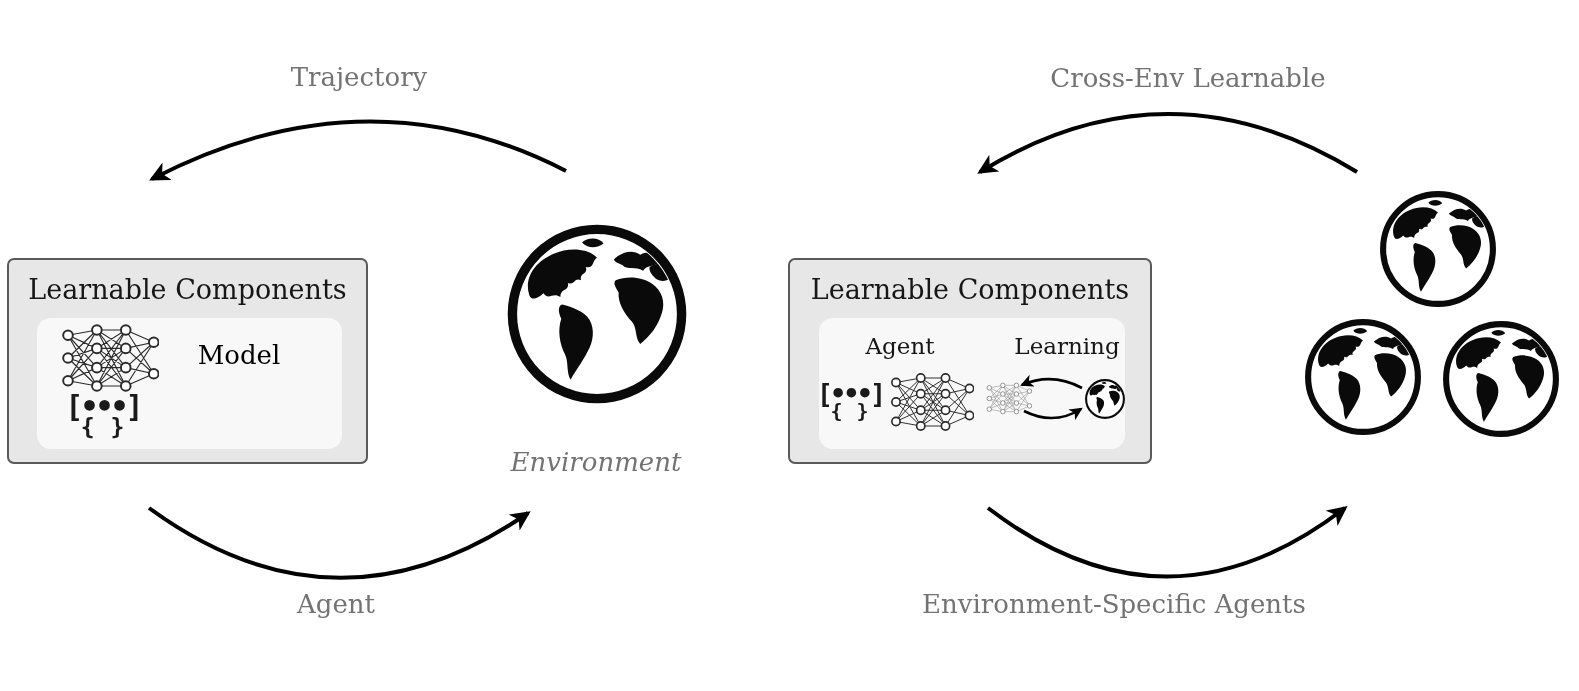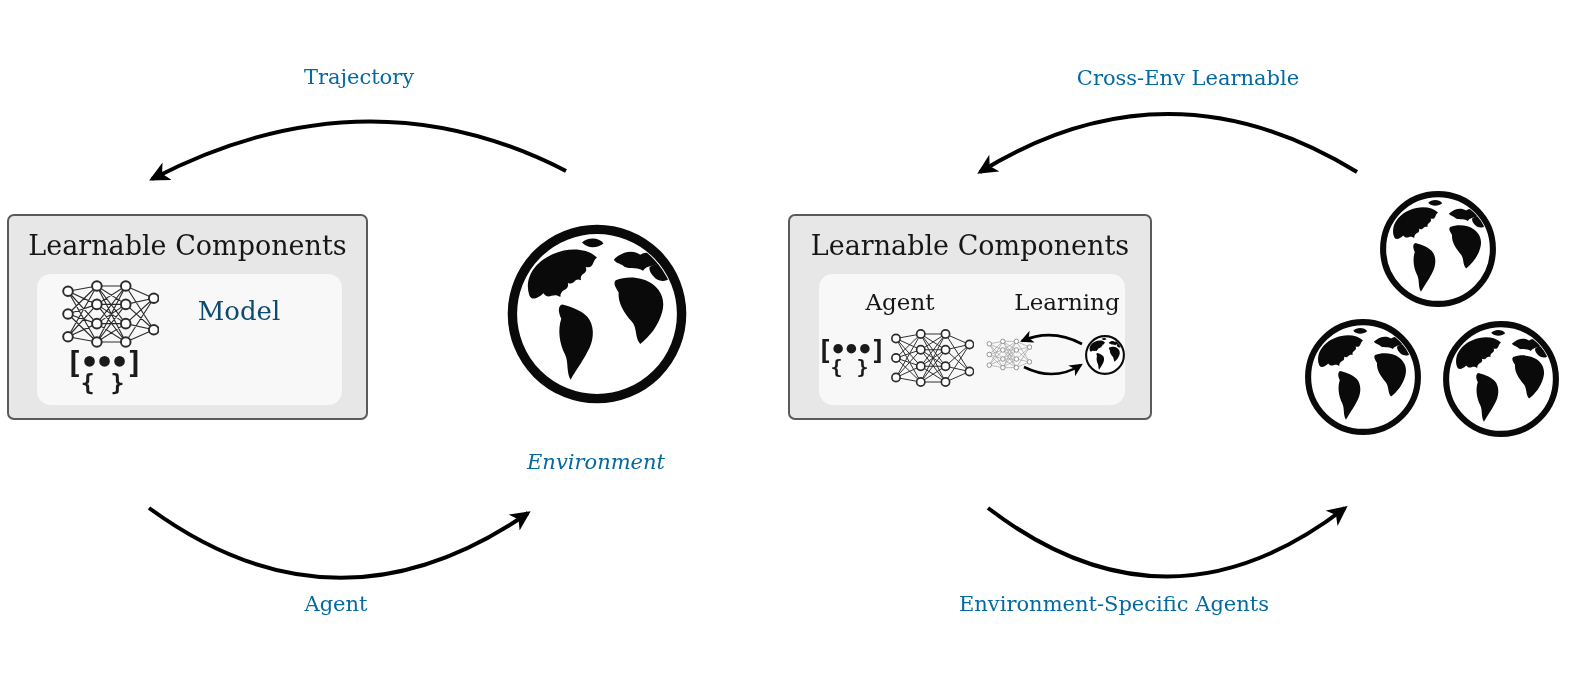--- a/index.html
+++ b/index.html
@@ -2,38 +2,38 @@
 <html><head>
 <meta charset="utf-8">
 <style>
   html,body { margin:0; padding:0; background:#ffffff; }
   #canvas {
     position:relative; width:1579px; height:691px; background:#ffffff;
     overflow:hidden; font-family:"DejaVu Serif", serif; color:#111111;
   }
   .lbl {
     position:absolute; transform:translate(-50%,-50%);
-    font-size:21px; color:#0369a1; white-space:nowrap; text-align:center;
+    font-size:26px; color:#737373; white-space:nowrap; text-align:center;
   }
   .overlay { position:absolute; left:0; top:0; pointer-events:none; }
   .box {
     position:absolute; box-sizing:border-box;
-    background:#e7e7e7; border:2px solid #5a5a5a; border-radius:7px;
+    background:#e7e7e7; border:2px solid #5a5a5a; border-radius:7px;margin-top:44px;
   }
   .box-title {
     position:absolute; left:0; right:0; top:14px;
     text-align:center; font-size:27px; color:#161616;
   }
   .inner {
     position:absolute; background:#f8f8f8; border-radius:14px;
   }
   .abs { position:absolute; }
   .ctr { transform:translate(-50%,-50%); }
   .col-head { font-size:23px; color:#161616; }
-  .item-lbl { font-size:26px; color:#0c4a6e; }
+  .item-lbl { font-size:26px; color:#000000; }
   .code-icon {
     font-family:"DejaVu Sans Mono", monospace; font-weight:bold;
     color:#1a1a1a; text-align:center;
   }
   .code-icon .dots { font-size:30px; line-height:24px; letter-spacing:-3px; }
   .code-icon .braces { font-size:23px; line-height:17px; letter-spacing:1px; }
   .code-icon.small .dots { font-size:27px; line-height:21px; }
   .code-icon.small .braces { font-size:20px; line-height:15px; }
   svg .nn-edges { stroke:currentColor; stroke-width:1.3; fill:none; }
   svg .nn-node { fill:#ffffff; stroke:currentColor; stroke-width:2.2; }

